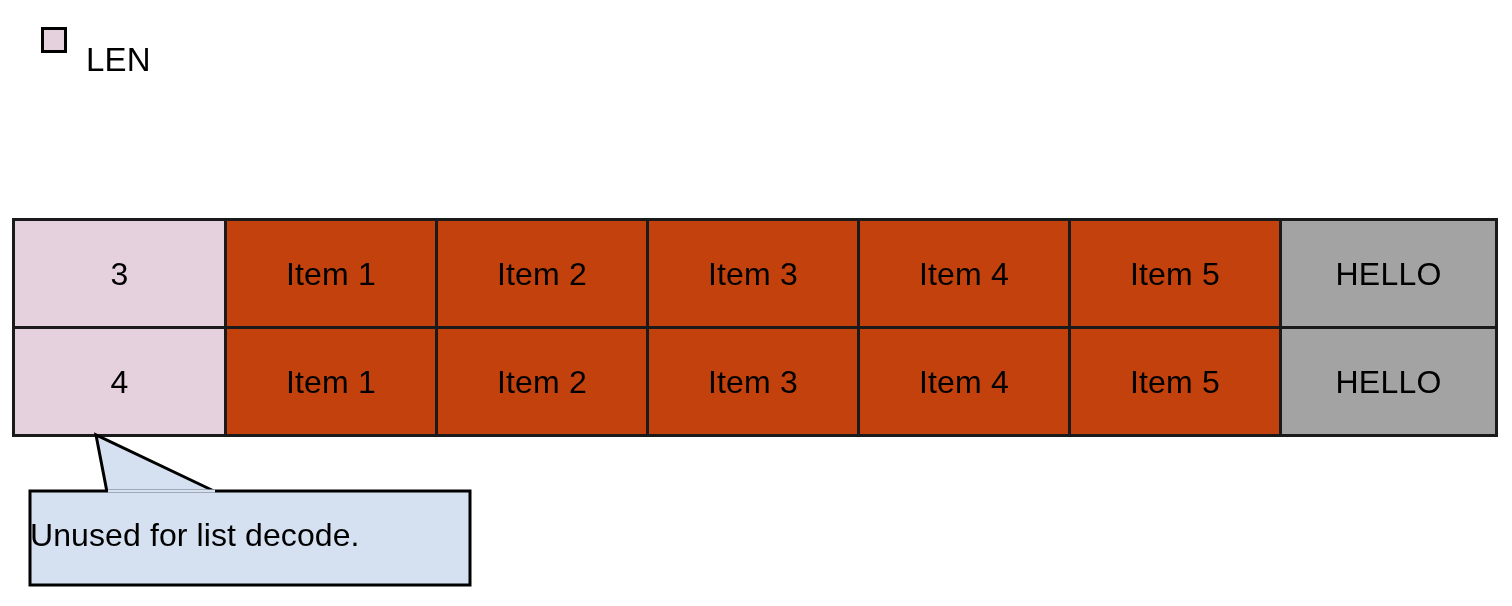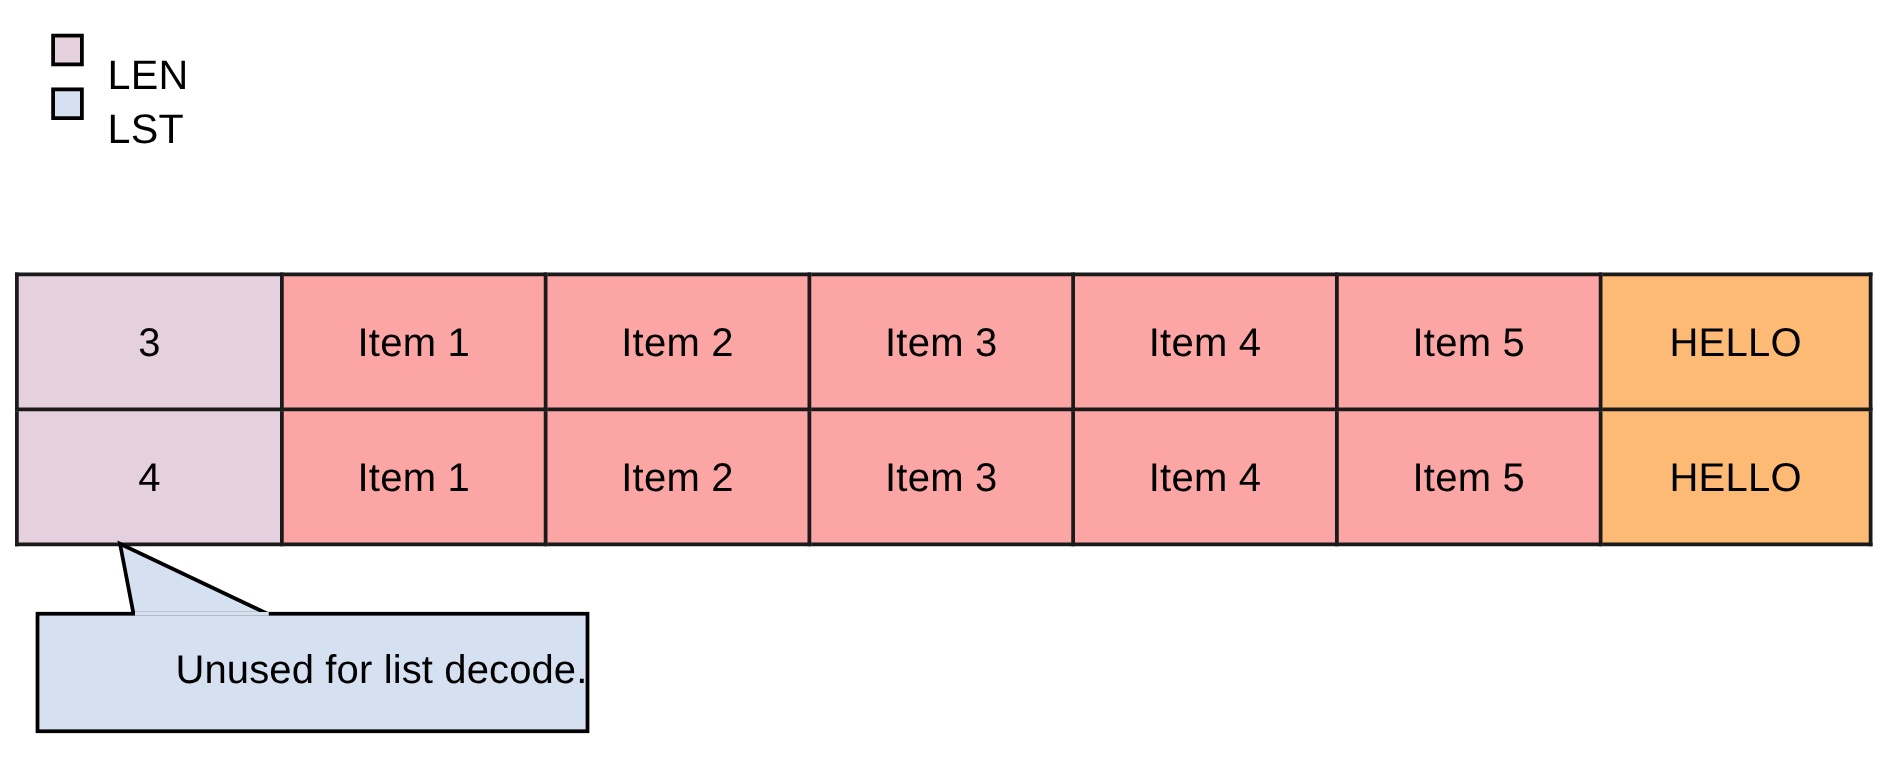--- a/index.html
+++ b/index.html
@@ -60,65 +60,61 @@
     text-align: center;
     vertical-align: middle;
     font-size: 32px;
     line-height: 34px;
     padding: 0;
     height: 108px;
     box-sizing: border-box;
     letter-spacing: 0.2px;
   }
   td.cell-len { background: #e5d0dd; width: 212px; }
-  td.cell-lst { background: #fca5a5; width: 211px; }
-  td.cell-fld { background: #fdba74; width: 216px; }
+  td.cell-lst { background: #c2410c; width: 211px; }
+  td.cell-fld { background: #a3a3a3; width: 216px; }
 
   
   #callout {
     position: absolute;
     left: 0;
     top: 0;
     width: 1512px;
     height: 606px;
     pointer-events: none;
   }
   #callout-text {
     position: absolute;
     left: 30px;
     top: 491px;
     width: 440px;
     height: 88px;
     display: flex;
     flex-direction: column;
-    align-items: flex-end;
+    align-items: flex-start;
     justify-content: center;
     box-sizing: border-box;
   }
   .callout-line {
     font-size: 32px;
     line-height: 42px;
     white-space: nowrap;
     letter-spacing: 0.1px;
   }
 </style>
 </head>
 <body>
 
 <div id="legend">
 
   <div class="legend-row">
     <span class="legend-swatch" style="background:#e5d0dd"></span>
     <span class="legend-label">LEN</span>
   </div>
 
-  <div class="legend-row">
-    <span class="legend-swatch" style="background:#d5e1f1"></span>
-    <span class="legend-label">LST</span>
-  </div>
 
 
 </div>
 
 <table id="record-table">
   <tbody>
     <tr>
       <td class="cell-len">3</td>
       <td class="cell-lst">Item 1</td>
       <td class="cell-lst">Item 2</td>

